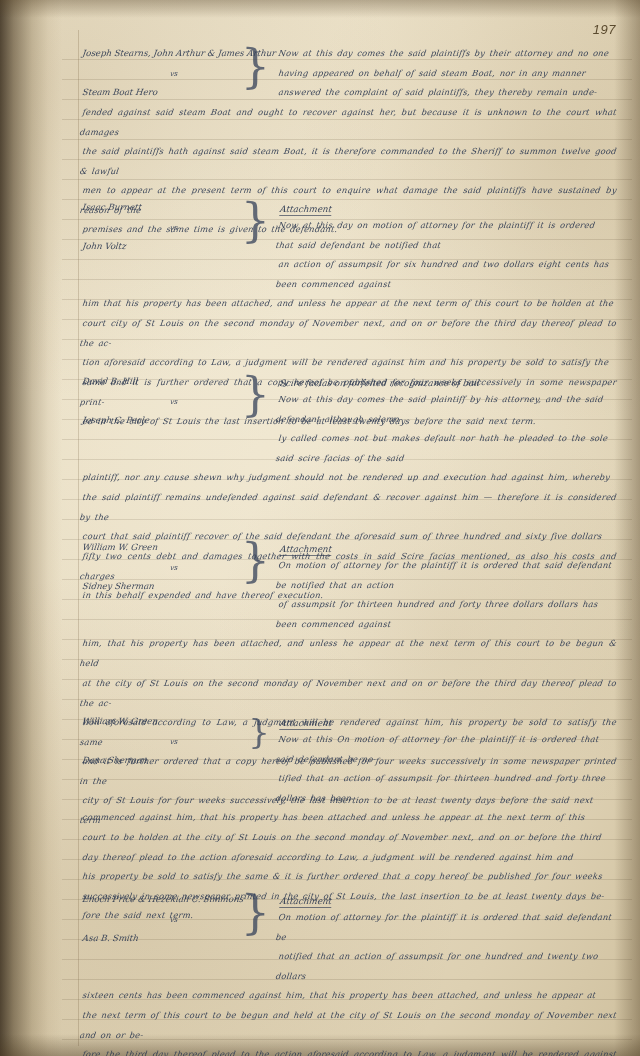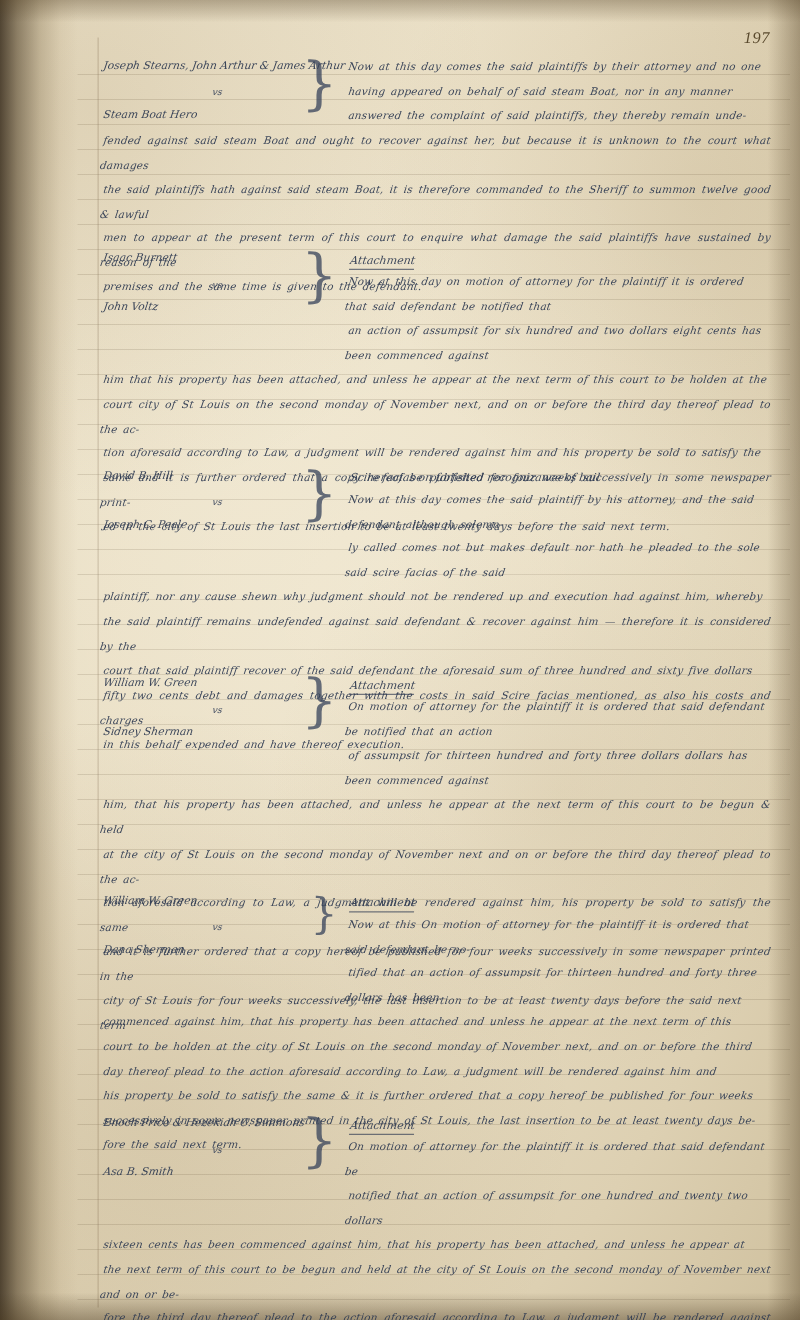--- a/index.html
+++ b/index.html
@@ -101,21 +101,21 @@
     z-index: 1;
     pointer-events: none;
   }
   .margin-rule.left { left: 78px; }
 
   
   #folio {
     position: absolute;
     top: 22px;
     right: 24px;
-    font-family: Liberation Serif, serif;
+    font-family: Liberation Sans, sans-serif;
     font-style: italic;
     font-size: 13px;
     color: #5a4a2e;
     z-index: 6;
     letter-spacing: .5px;
   }
 
   
   .entry {
     position: absolute;

